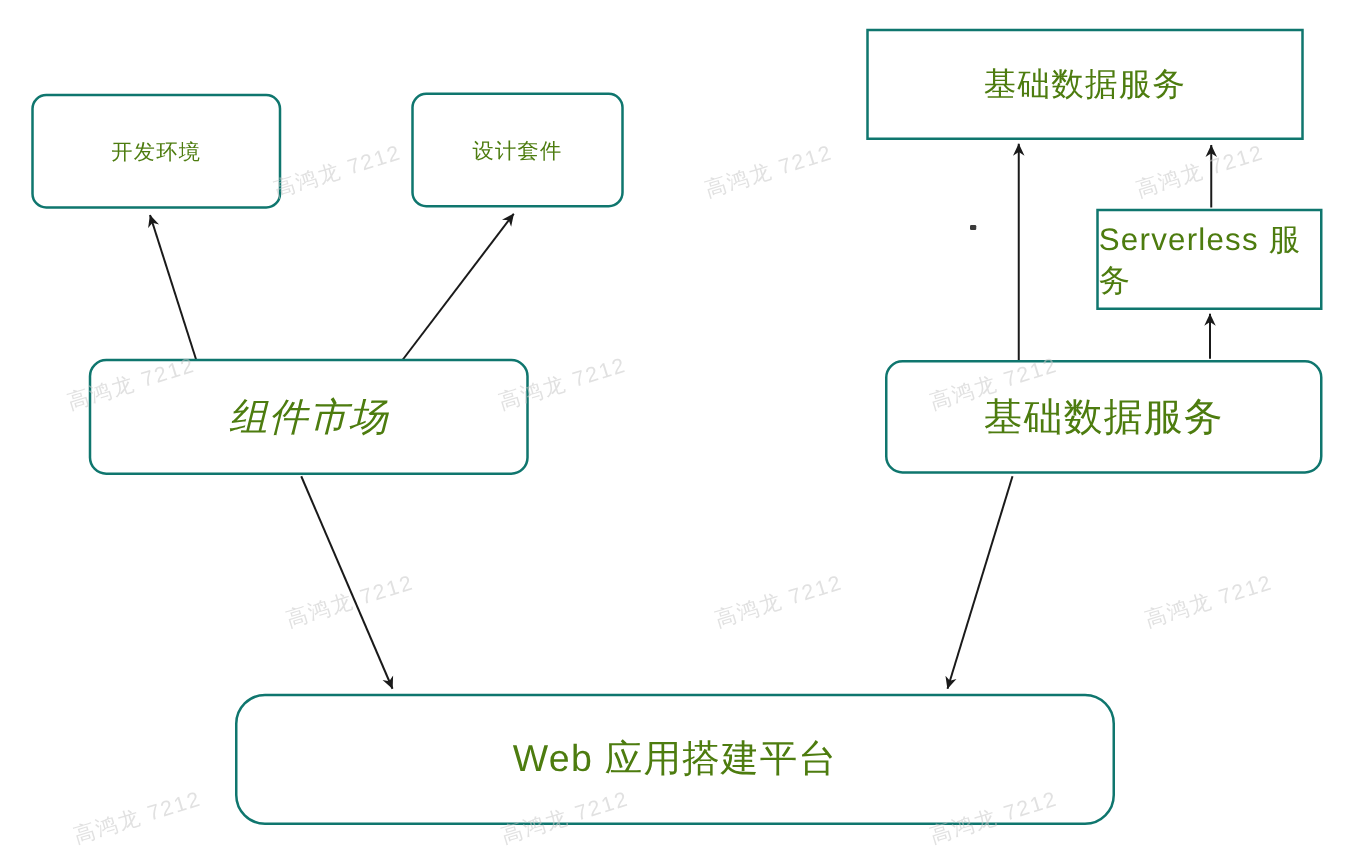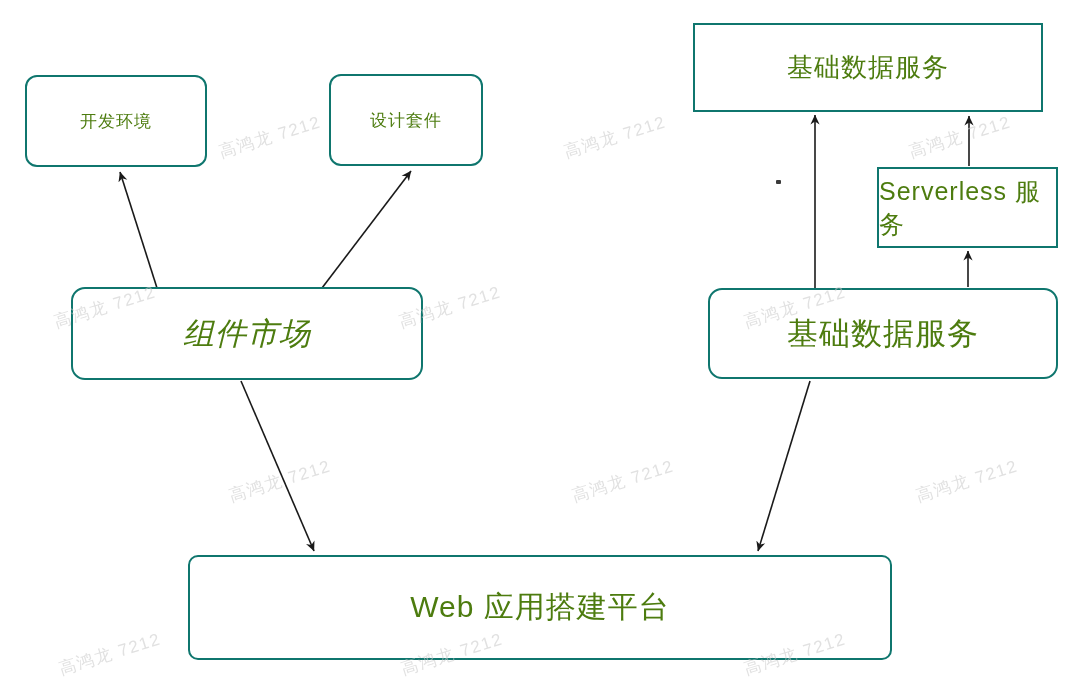--- a/index.html
+++ b/index.html
@@ -62,39 +62,39 @@
         <line x1="322" y1="288" x2="411" y2="171" stroke="#1a1a1a" stroke-width="1.6" marker-end="url(#arrowhead)"></line>
         <line x1="241" y1="381" x2="314" y2="551" stroke="#1a1a1a" stroke-width="1.6" marker-end="url(#arrowhead)"></line>
         <line x1="810" y1="381" x2="758" y2="551" stroke="#1a1a1a" stroke-width="1.6" marker-end="url(#arrowhead)"></line>
         <line x1="815" y1="288" x2="815" y2="115" stroke="#1a1a1a" stroke-width="1.6" marker-end="url(#arrowhead)"></line>
         <line x1="968" y1="287" x2="968" y2="251" stroke="#1a1a1a" stroke-width="1.6" marker-end="url(#arrowhead)"></line>
         <line x1="969" y1="166" x2="969" y2="116" stroke="#1a1a1a" stroke-width="1.6" marker-end="url(#arrowhead)"></line>
       </g>
   </svg>
 
   <div id="nodes">
-      <div class="node" style="left: 25px; top: 75px; width: 182px; height: 92px; border-radius: 12px; font-size: 17px;">
+      <div class="node" style="left: 25px; top: 75px; width: 200px; height: 92px; border-radius: 12px; font-size: 17px;">
         <span>开发环境</span>
       </div>
-      <div class="node" style="left: 329px; top: 74px; width: 154px; height: 92px; border-radius: 12px; font-size: 17px;">
+      <div class="node" style="left: 329px; top: 74px; width: 170px; height: 92px; border-radius: 12px; font-size: 17px;">
         <span>设计套件</span>
       </div>
       <div class="node" style="left: 71px; top: 287px; width: 352px; height: 93px; border-radius: 14px; font-size: 31px; font-style: italic;">
         <span>组件市场</span>
       </div>
       <div class="node" style="left: 693px; top: 23px; width: 350px; height: 89px; border-radius: 0px; font-size: 26px;">
         <span>基础数据服务</span>
       </div>
       <div class="node" style="left: 877px; top: 167px; width: 181px; height: 81px; border-radius: 0px; font-size: 25px;">
         <span>Serverless 服务</span>
       </div>
       <div class="node" style="left: 708px; top: 288px; width: 350px; height: 91px; border-radius: 14px; font-size: 31px;">
         <span>基础数据服务</span>
       </div>
-      <div class="node" style="left: 188px; top: 555px; width: 704px; height: 105px; border-radius: 10px; font-size: 30px;">
+      <div class="node" style="left: 188px; top: 555px; width: 704px; height: 105px; border-radius: 24px; font-size: 30px;">
         <span>Web 应用搭建平台</span>
       </div>
     </div>
 
   <div id="watermarks">
       <div class="watermark" style="left: 270px; top: 137px;">高鸿龙 7212</div>
       <div class="watermark" style="left: 615px; top: 137px;">高鸿龙 7212</div>
       <div class="watermark" style="left: 960px; top: 137px;">高鸿龙 7212</div>
       <div class="watermark" style="left: 105px; top: 307px;">高鸿龙 7212</div>
       <div class="watermark" style="left: 450px; top: 307px;">高鸿龙 7212</div>

